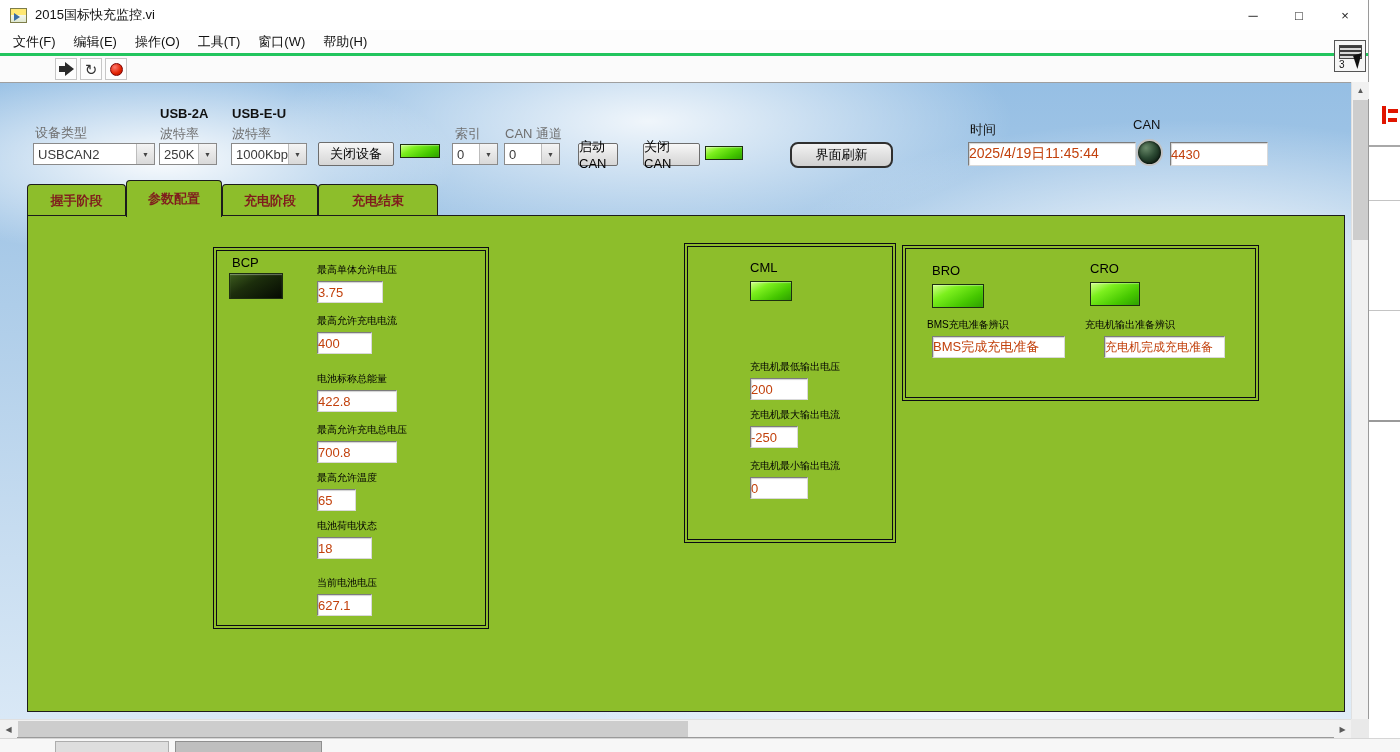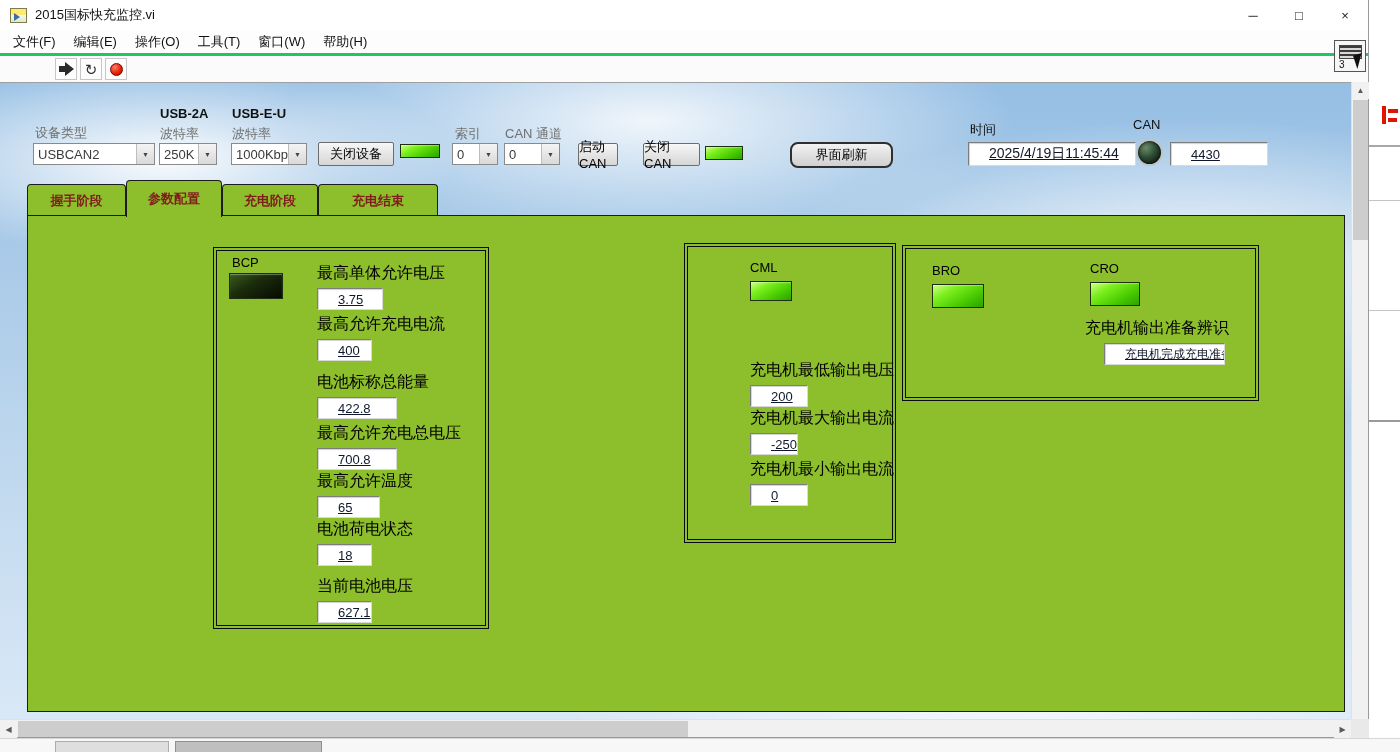--- a/index.html
+++ b/index.html
@@ -54,38 +54,38 @@
 
   .combo { position:absolute; display:flex; background:#ffffff; border:1px solid #8a8a8a; height:22px; font-size:13px; color:#3a3a3a; }
   .combo-val { flex:1; padding:1px 4px; display:flex; align-items:center; overflow:hidden; white-space:nowrap; }
   .combo-btn { width:18px; border-left:1px solid #bdbdbd; background:linear-gradient(180deg,#f4f4f4,#d9d9d9); display:flex; align-items:center; justify-content:center; font-size:7px; color:#444; }
 
   .btn { position:absolute; display:flex; align-items:center; justify-content:center; background:linear-gradient(180deg,#f7f7f7 0%,#e4e4e4 55%,#d6d6d6 100%);
          border:1px solid #6d6d6d; border-radius:2px; font-size:13px; color:#000; }
   .btn-heavy { border:2px solid #2f2f2f; border-radius:8px; background:linear-gradient(180deg,#f2f2f2,#d0d0d0); }
 
   .tfield { background:#ffffff; border:1px solid #7c7c7c; border-right-color:#d9d9d9; border-bottom-color:#d9d9d9;
-            box-shadow:inset 1px 1px 1px rgba(0,0,0,0.18); display:flex; align-items:center; padding:0 20px;
-            height:22px; font-size:13px; color:#0f172a; white-space:nowrap; overflow:hidden;text-decoration:underline; }
+            box-shadow:inset 1px 1px 1px rgba(0,0,0,0.18); display:flex; align-items:center; padding:0 0;
+            height:22px; font-size:13px; color:#c2410c; white-space:nowrap; overflow:hidden; }
   .tfield.abs { position:absolute; }
 
   .led { position:absolute; border:1px solid #1d2f10; box-shadow:inset 0 1px 1px rgba(255,255,255,0.35); }
   .led.led-on  { background:linear-gradient(150deg,#d2ff8a 0%,#7df01e 30%,#46c800 70%,#2ea000 100%); }
   .led.led-off { background:linear-gradient(150deg,#3d5c1e 0%,#1c2e0c 40%,#050a02 100%); }
   .round-led { position:absolute; border-radius:50%; border:2px solid #c2c2c2; box-shadow:inset 0 0 3px #000; }
   .round-led.led-off { background:radial-gradient(circle at 35% 30%, #6a8a6a 0%, #2c4a33 45%, #0e1f14 80%); }
 
   .tab { position:absolute; display:flex; align-items:center; justify-content:center; background:#8dbe2b;
          border:1px solid #1c1c1c; border-bottom:none; border-radius:4px 4px 0 0; font-size:13px; font-weight:700; color:#7f1d1d; z-index:1; }
   .tab.sel-true { z-index:3; }
   .tab-content { position:absolute; background:#8dbe2b; border:1px solid #1c1c1c; z-index:2; }
 
   .groupbox { position:absolute; border:1px solid #0a0a14; box-shadow:inset 0 0 0 2px #8dbe2b, inset 0 0 0 3px #0a0a14; }
   .gtitle { position:absolute; font-size:13px; color:#000; white-space:nowrap; }
-  .plabel { font-size:16px; color:#000; white-space:nowrap; }
+  .plabel { font-size:10px; color:#000; white-space:nowrap; }
   .fgroup { position:absolute; }
   .fgroup .plabel { margin-bottom:4px; }
 
   
   .vscroll { position:absolute; left:1351px; top:82px; width:17px; height:655px; background:#f1f1f1; border-left:1px solid #e0e0e0; }
   .hscroll { position:absolute; left:0; top:719px; width:1351px; height:18px; background:#f1f1f1; border-top:1px solid #e0e0e0; }
   .sb-arrow { position:absolute; width:17px; height:17px; background:#f1f1f1; color:#5a5a5a; font-size:8px; display:flex; align-items:center; justify-content:center; }
   .sb-thumb-v { position:absolute; left:1px; width:15px; background:#cdcdcd; }
   .sb-thumb-h { position:absolute; top:1px; height:16px; background:#cdcdcd; }
   .sb-corner { position:absolute; left:1351px; top:719px; width:18px; height:19px; background:#e9e9e9; }
@@ -218,21 +218,21 @@
         <div class="fgroup" style="left:103px;top:124px;">
           <div class="plabel">电池标称总能量</div>
           <div class="tfield" style="width:80px;">422.8</div>
         </div>
         <div class="fgroup" style="left:103px;top:175px;">
           <div class="plabel">最高允许充电总电压</div>
           <div class="tfield" style="width:80px;">700.8</div>
         </div>
         <div class="fgroup" style="left:103px;top:223px;">
           <div class="plabel">最高允许温度</div>
-          <div class="tfield" style="width:63px;">65</div>
+          <div class="tfield" style="width:39px;">65</div>
         </div>
         <div class="fgroup" style="left:103px;top:271px;">
           <div class="plabel">电池荷电状态</div>
           <div class="tfield" style="width:55px;">18</div>
         </div>
         <div class="fgroup" style="left:103px;top:328px;">
           <div class="plabel">当前电池电压</div>
           <div class="tfield" style="width:55px;">627.1</div>
         </div>
       </div>
@@ -251,20 +251,24 @@
         </div>
         <div class="fgroup" style="left:65px;top:215px;">
           <div class="plabel">充电机最小输出电流</div>
           <div class="tfield" style="width:58px;">0</div>
         </div>
       </div>
 
       <div class="groupbox" style="left:874px;top:29px;width:357px;height:156px;">
         <span class="gtitle" style="left:29px;top:17px;">BRO</span>
         <div class="led led-on" style="left:29px;top:38px;width:52px;height:24px;"></div>
+        <div class="fgroup" style="left:24px;top:72px;">
+          <div class="plabel">BMS充电准备辨识</div>
+          <div class="tfield" style="width:133px;margin-left:5px;">BMS完成充电准备</div>
+        </div>
 
         <span class="gtitle" style="left:187px;top:15px;">CRO</span>
         <div class="led led-on" style="left:187px;top:36px;width:50px;height:24px;"></div>
         <div class="fgroup" style="left:182px;top:72px;">
           <div class="plabel">充电机输出准备辨识</div>
           <div class="tfield" style="width:121px;margin-left:19px;font-size:12px;">充电机完成充电准备</div>
         </div>
       </div>
 
     </div>

